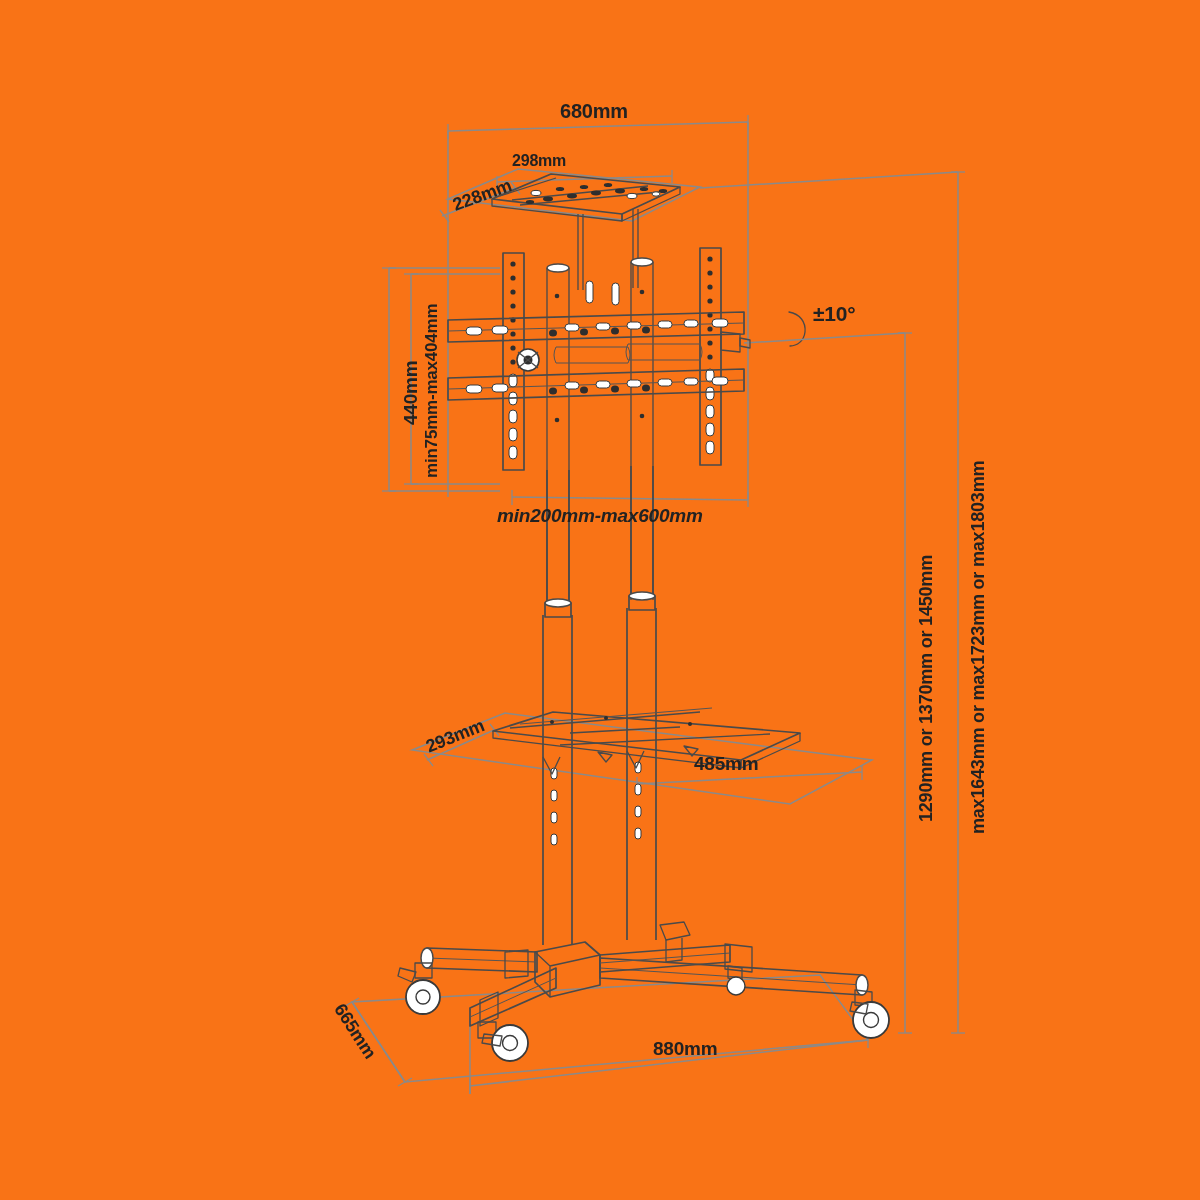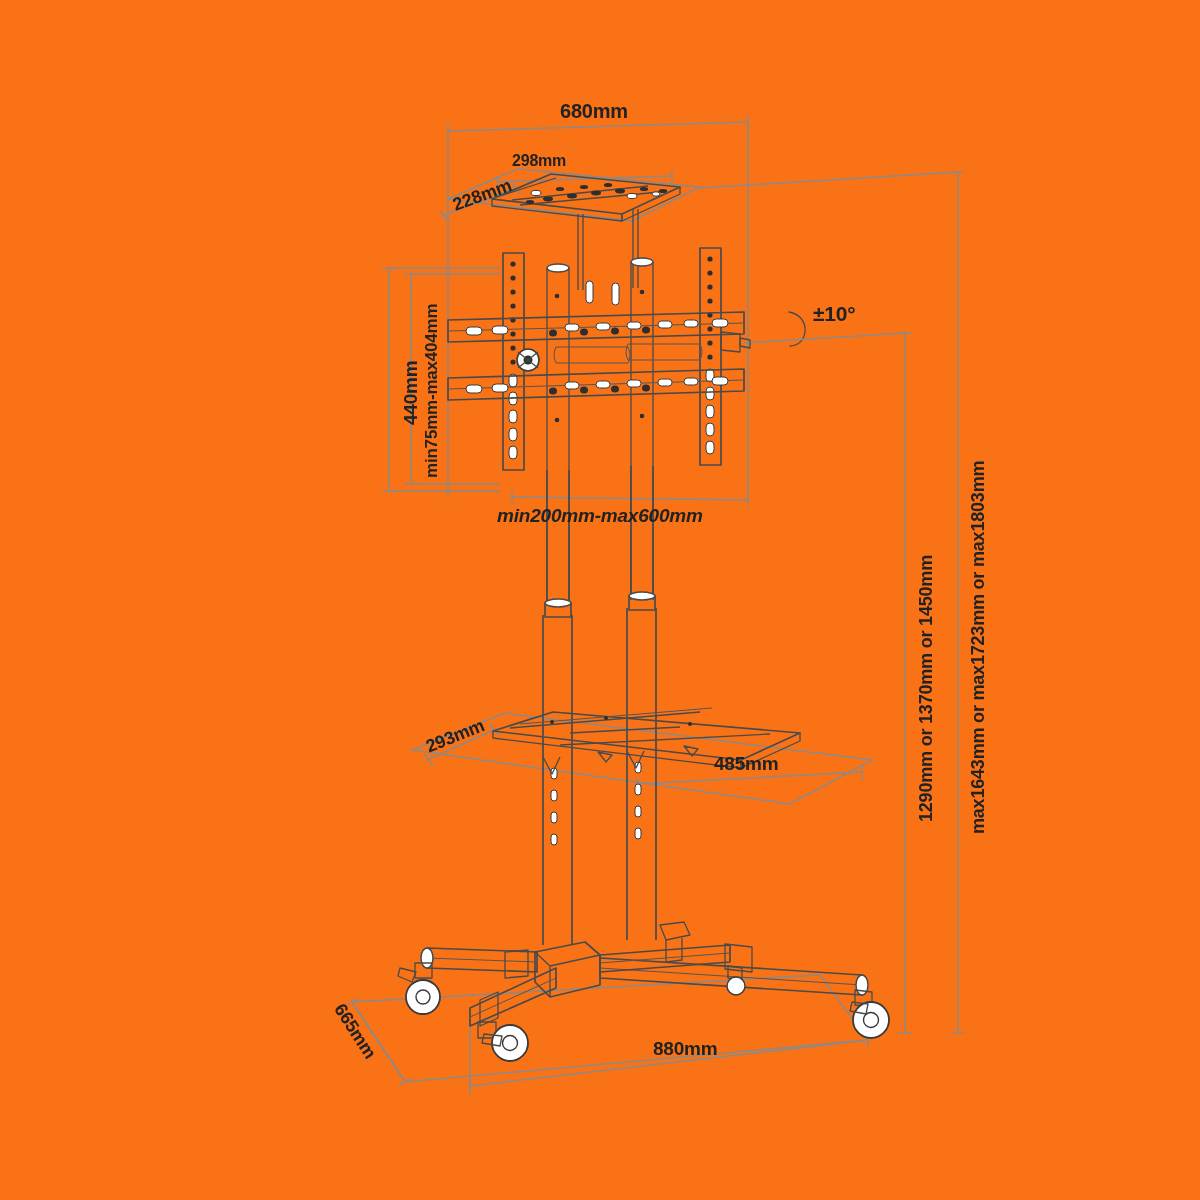--- a/index.html
+++ b/index.html
@@ -396,21 +396,21 @@
   <div class="dim-label rot90" style="left:400px; top:425px; font-size:19px;">440mm</div>
 
   <div class="dim-label rot90" style="left:422px; top:478px; font-size:17px;">min75mm-max404mm</div>
 
   <div class="dim-label" style="left:497px; top:505px; font-size:19px;font-style:italic;">min200mm-max600mm</div>
 
   <div class="dim-label" style="left:813px; top:302px; font-size:21px;">±10°</div>
 
   <div class="dim-label" style="left:423px; top:738px; font-size:18px; transform:rotate(-22deg); transform-origin:0 0;">293mm</div>
 
-  <div class="dim-label" style="left:694px; top:753px; font-size:19px;margin-left:20px;">485mm</div>
+  <div class="dim-label" style="left:694px; top:753px; font-size:19px;">485mm</div>
 
   <div class="dim-label" style="left:347px; top:1000px; font-size:18px; transform:rotate(57deg); transform-origin:0 0;">665mm</div>
 
   <div class="dim-label" style="left:641px; top:1038px; font-size:19px;margin-left:12px;">880mm</div>
 
   <div class="dim-label rot90" style="left:916px; top:822px; font-size:18px;">1290mm or 1370mm or 1450mm</div>
 
   <div class="dim-label rot90" style="left:968px; top:834px; font-size:18px;">max1643mm or max1723mm or max1803mm</div>
 
 </div>

